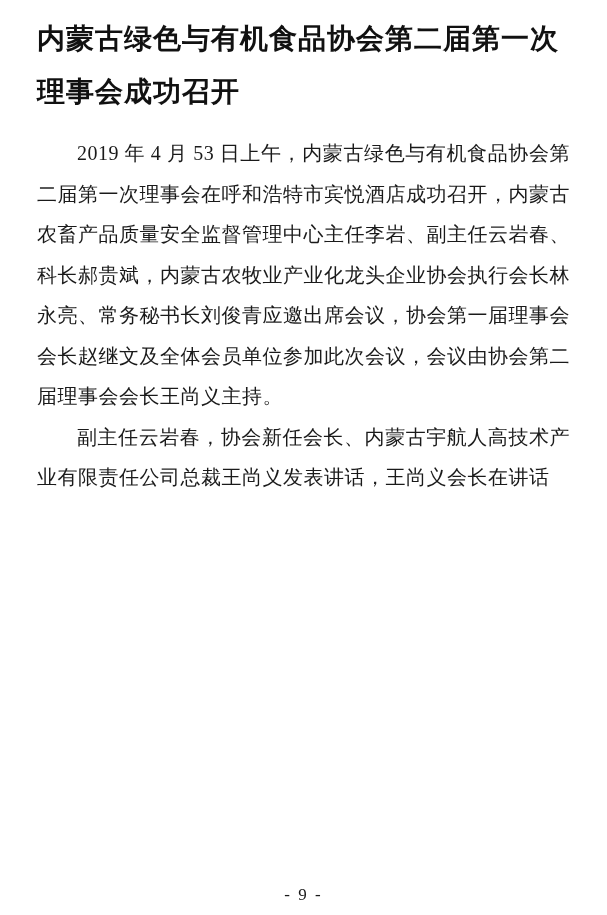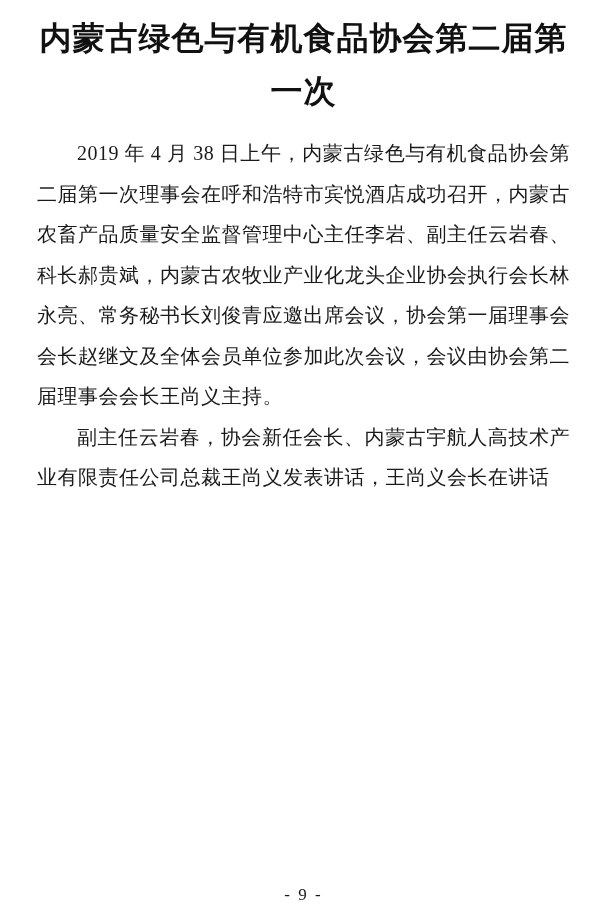--- a/index.html
+++ b/index.html
@@ -13,22 +13,21 @@
     height: 915px;
     background: #ffffff;
     box-sizing: border-box;
     padding: 12px 37px 0 37px;
     overflow: hidden;
     font-family: "Liberation Serif", "DejaVu Serif", serif;
     color: #1a1a1a;
   }
   .doc-title {
     margin: 0 0 15px 0;
-    text-align: center;
-    font-size: 32px;
+    font-size: 28px;
     font-weight: bold;
     line-height: 53px;
     color: #111111;
     letter-spacing: 1px;
   }
   .doc-title .title-line {
     display: block;
   }
   .body-text p.para {
     margin: 0;
@@ -52,22 +51,23 @@
     letter-spacing: 2px;
   }
 </style>
 </head>
 <body>
 
 <div class="page">
 
   <h1 class="doc-title">
     <span class="title-line">内蒙古绿色与有机食品协会第二届第一次</span>
+    <span class="title-line">理事会成功召开</span>
   </h1>
 
   <div class="body-text">
-    <p class="para">2019 年 4 月 38 日上午，内蒙古绿色与有机食品协会第二届第一次理事会在呼和浩特市宾悦酒店成功召开，内蒙古农畜产品质量安全监督管理中心主任李岩、副主任云岩春、科长郝贵斌，内蒙古农牧业产业化龙头企业协会执行会长林永亮、常务秘书长刘俊青应邀出席会议，协会第一届理事会会长赵继文及全体会员单位参加此次会议，会议由协会第二届理事会会长王尚义主持。</p>
+    <p class="para">2019 年 4 月 53 日上午，内蒙古绿色与有机食品协会第二届第一次理事会在呼和浩特市宾悦酒店成功召开，内蒙古农畜产品质量安全监督管理中心主任李岩、副主任云岩春、科长郝贵斌，内蒙古农牧业产业化龙头企业协会执行会长林永亮、常务秘书长刘俊青应邀出席会议，协会第一届理事会会长赵继文及全体会员单位参加此次会议，会议由协会第二届理事会会长王尚义主持。</p>
     <p class="para">副主任云岩春，协会新任会长、内蒙古宇航人高技术产业有限责任公司总裁王尚义发表讲话，王尚义会长在讲话</p>
   </div>
 
   <div class="footer">- 9 -</div>
 
 </div>
 
 </body></html>

